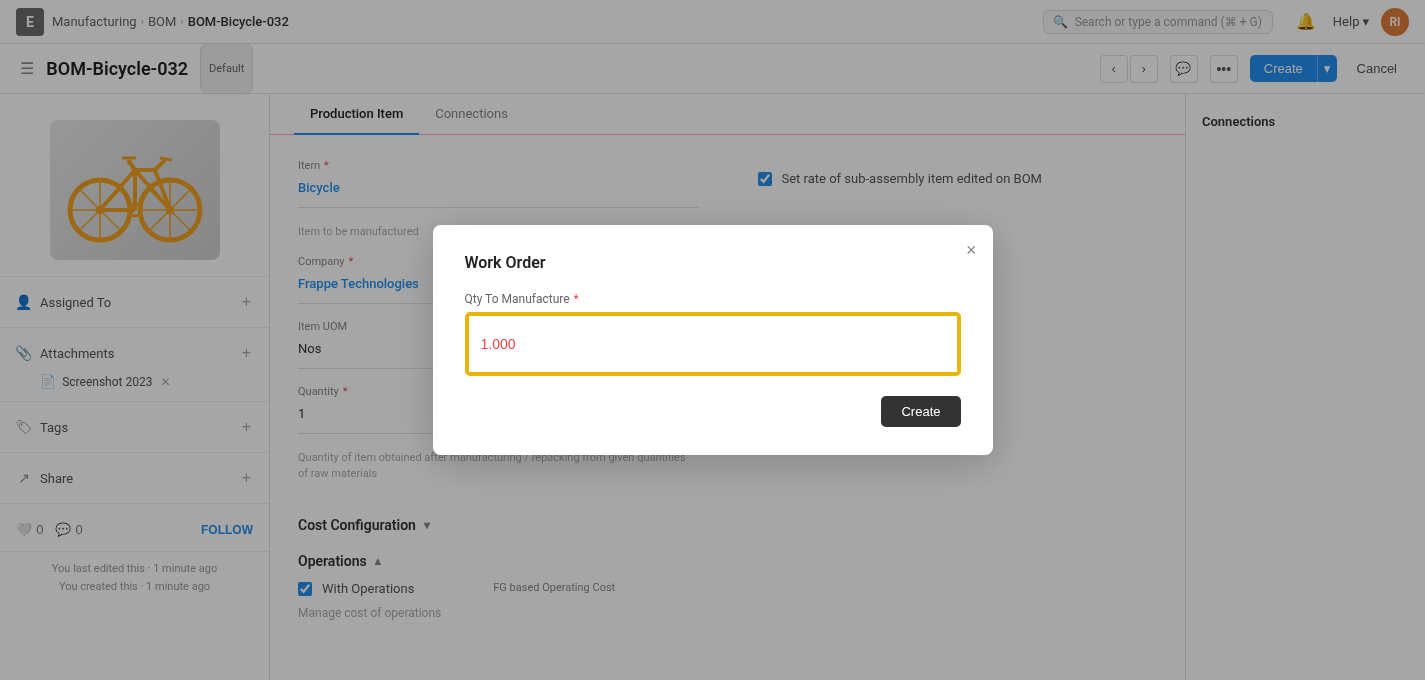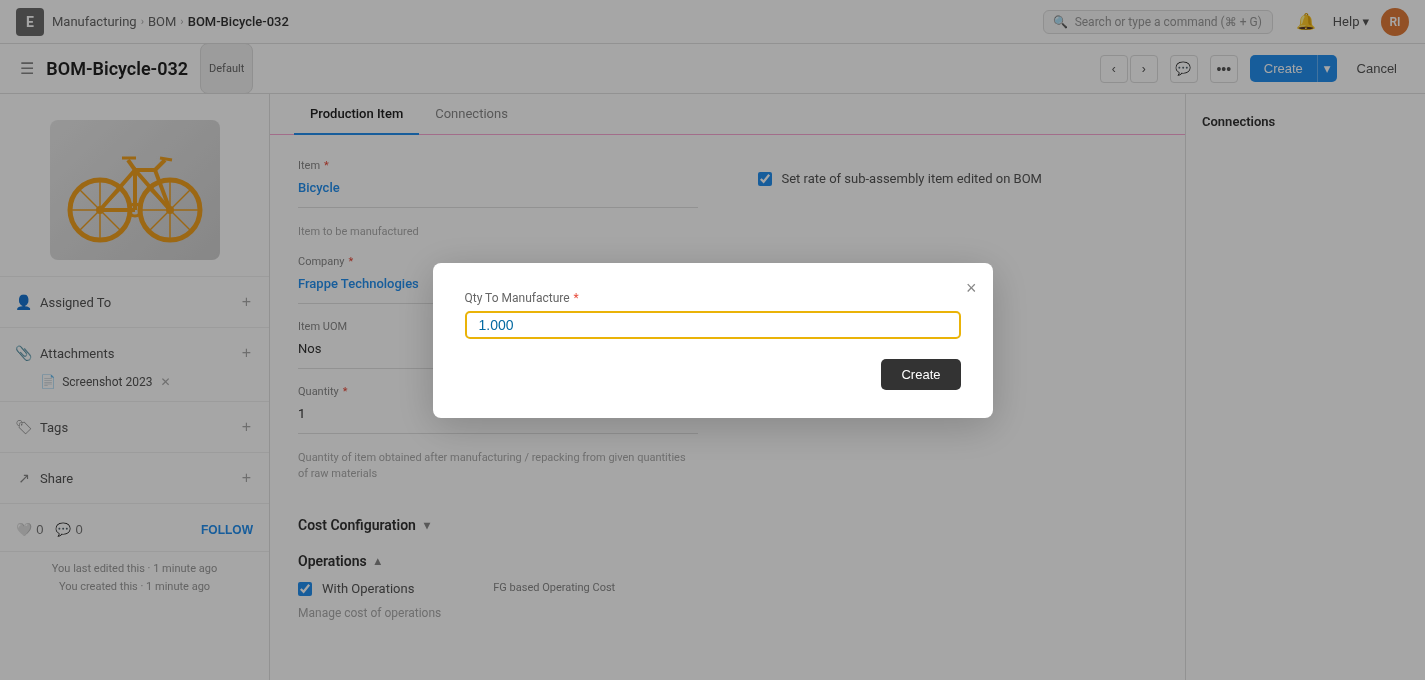--- a/index.html
+++ b/index.html
@@ -365,25 +365,25 @@
       line-height: 1;
     }
     .modal-field-label {
       font-size: 12px; color: #666;
       margin-bottom: 6px;
       display: flex; align-items: center; gap: 4px;
     }
     .modal-field-label .required { color: #e74c3c; }
     .modal-input {
       width: 100%;
-      border: 2px solid #eab308;
+      border: 4px solid #eab308;
       border-radius: 5px;
-      padding: 4px 12px;
+      padding: 20px 12px;
       font-size: 14px;
-      color: #0369a1;
+      color: #ef4444;
       outline: none;
       background: #fff;
     }
     .modal-footer {
       display: flex;
       justify-content: flex-end;
       margin-top: 20px;
     }
     .modal-create-btn {
       background: #333;
@@ -634,20 +634,21 @@
   </div>
 
   <div class="right-panel">
     <div class="connections-title">Connections</div>
   </div>
 </div>
 
 <div class="modal-overlay">
   <div class="modal">
     <button class="modal-close">×</button>
+    <div class="modal-title">Work Order</div>
 
     <div>
       <div class="modal-field-label">
         <span>Qty To Manufacture</span>
         <span class="required">*</span>
       </div>
       <input type="text" class="modal-input" value="1.000" style="">
     </div>
 
     <div class="modal-footer">

